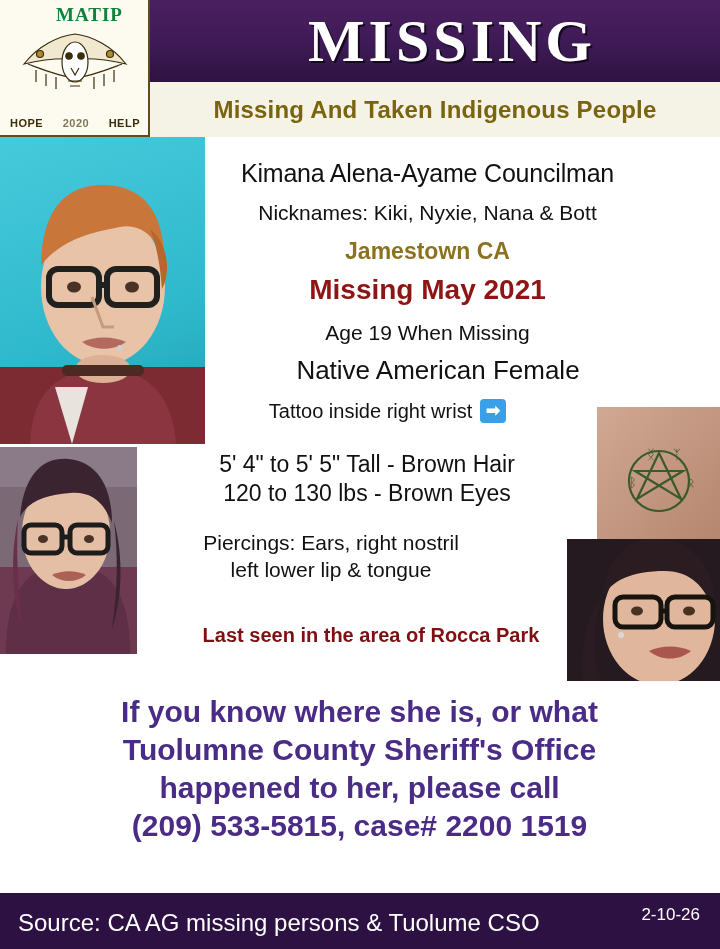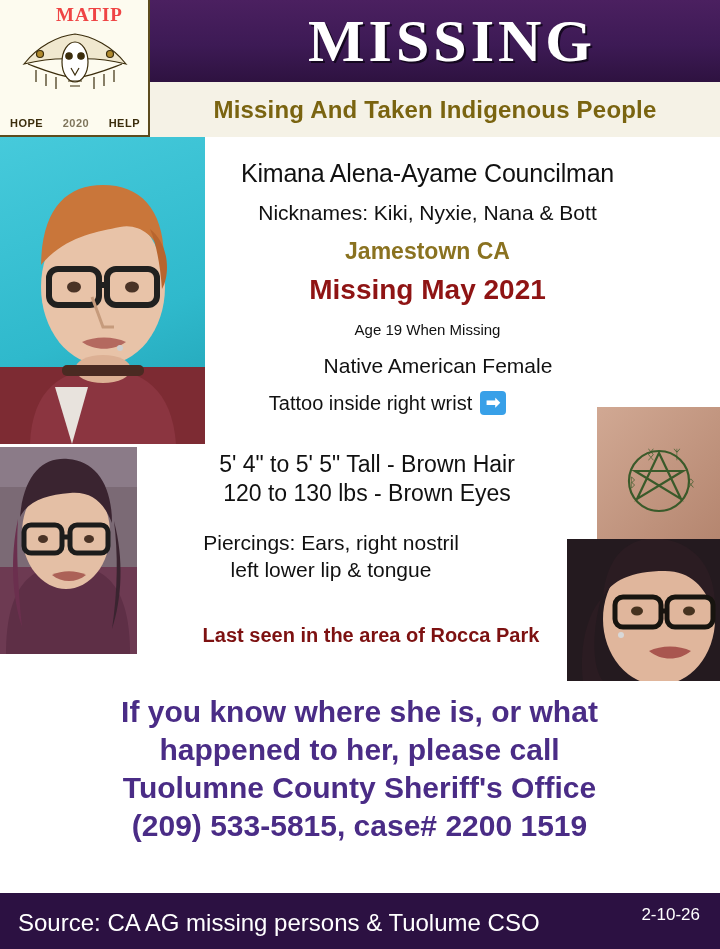--- a/index.html
+++ b/index.html
@@ -31,21 +31,21 @@
     border-bottom: 2px solid #5d4c1e;
     overflow: hidden;
   }
   .logo-title {
     position: absolute;
     top: 4px; left: 0; width: 179px;
     text-align: center;
     font-weight: bold;
     font-size: 19px;
     letter-spacing: 1px;
-    color: #ef4444;
+    color: #15803d;
     font-family: "Liberation Serif", serif;
   }
   .logo-art {
     position: absolute;
     top: 26px; left: 18px;
     width: 114px; height: 78px;
   }
   .logo-foot {
     position: absolute;
     bottom: 6px; left: 0; width: 150px;
@@ -140,28 +140,28 @@
     color: #8a7220;
     margin-top: 13px;
   }
   .missing-date {
     font-size: 28px;
     font-weight: bold;
     color: #8f1414;
     margin-top: 9px;
   }
   .age-line {
-    font-size: 15px;
+    font-size: 21px;
     color: #111111;
     margin-top: 15px;
   }
   .eth-line {
-    font-size: 21px;
-    color: #111111;
-    margin-top: 16px;
+    font-size: 26px;
+    color: #111111;
+    margin-top: 10px;
     padding-left: 21px;
   }
   .tattoo-row {
     margin-top: 13px;
     display: flex;
     align-items: center;
     justify-content: center;
     gap: 8px;
     position: relative;
     left: -40px;
@@ -384,22 +384,22 @@
       </g>
       <ellipse cx="70" cy="72" rx="6" ry="4.5" fill="#46321f"></ellipse>
       <ellipse cx="122" cy="72" rx="6" ry="4.5" fill="#46321f"></ellipse>
       <path d="M82 112 C94 106 112 106 124 112 C112 122 94 122 82 112 Z" fill="#a9564f"></path>
       <circle cx="54" cy="96" r="3" fill="#d8d8d8"></circle>
     </svg>
   </div>
 
   <div class="appeal">
     <div>If you know where she is, or what</div>
+    <div>Tuolumne County Sheriff's Office</div>
     <div>happened to her, please call</div>
-    <div>Tuolumne County Sheriff's Office</div>
     <div>(209) 533-5815, case# 2200 1519</div>
   </div>
 
   <div class="footer">
     <div class="footer-source">Source:  CA AG missing persons &amp; Tuolume CSO</div>
     <div class="footer-date">2-10-26</div>
   </div>
 
 </div>
 

